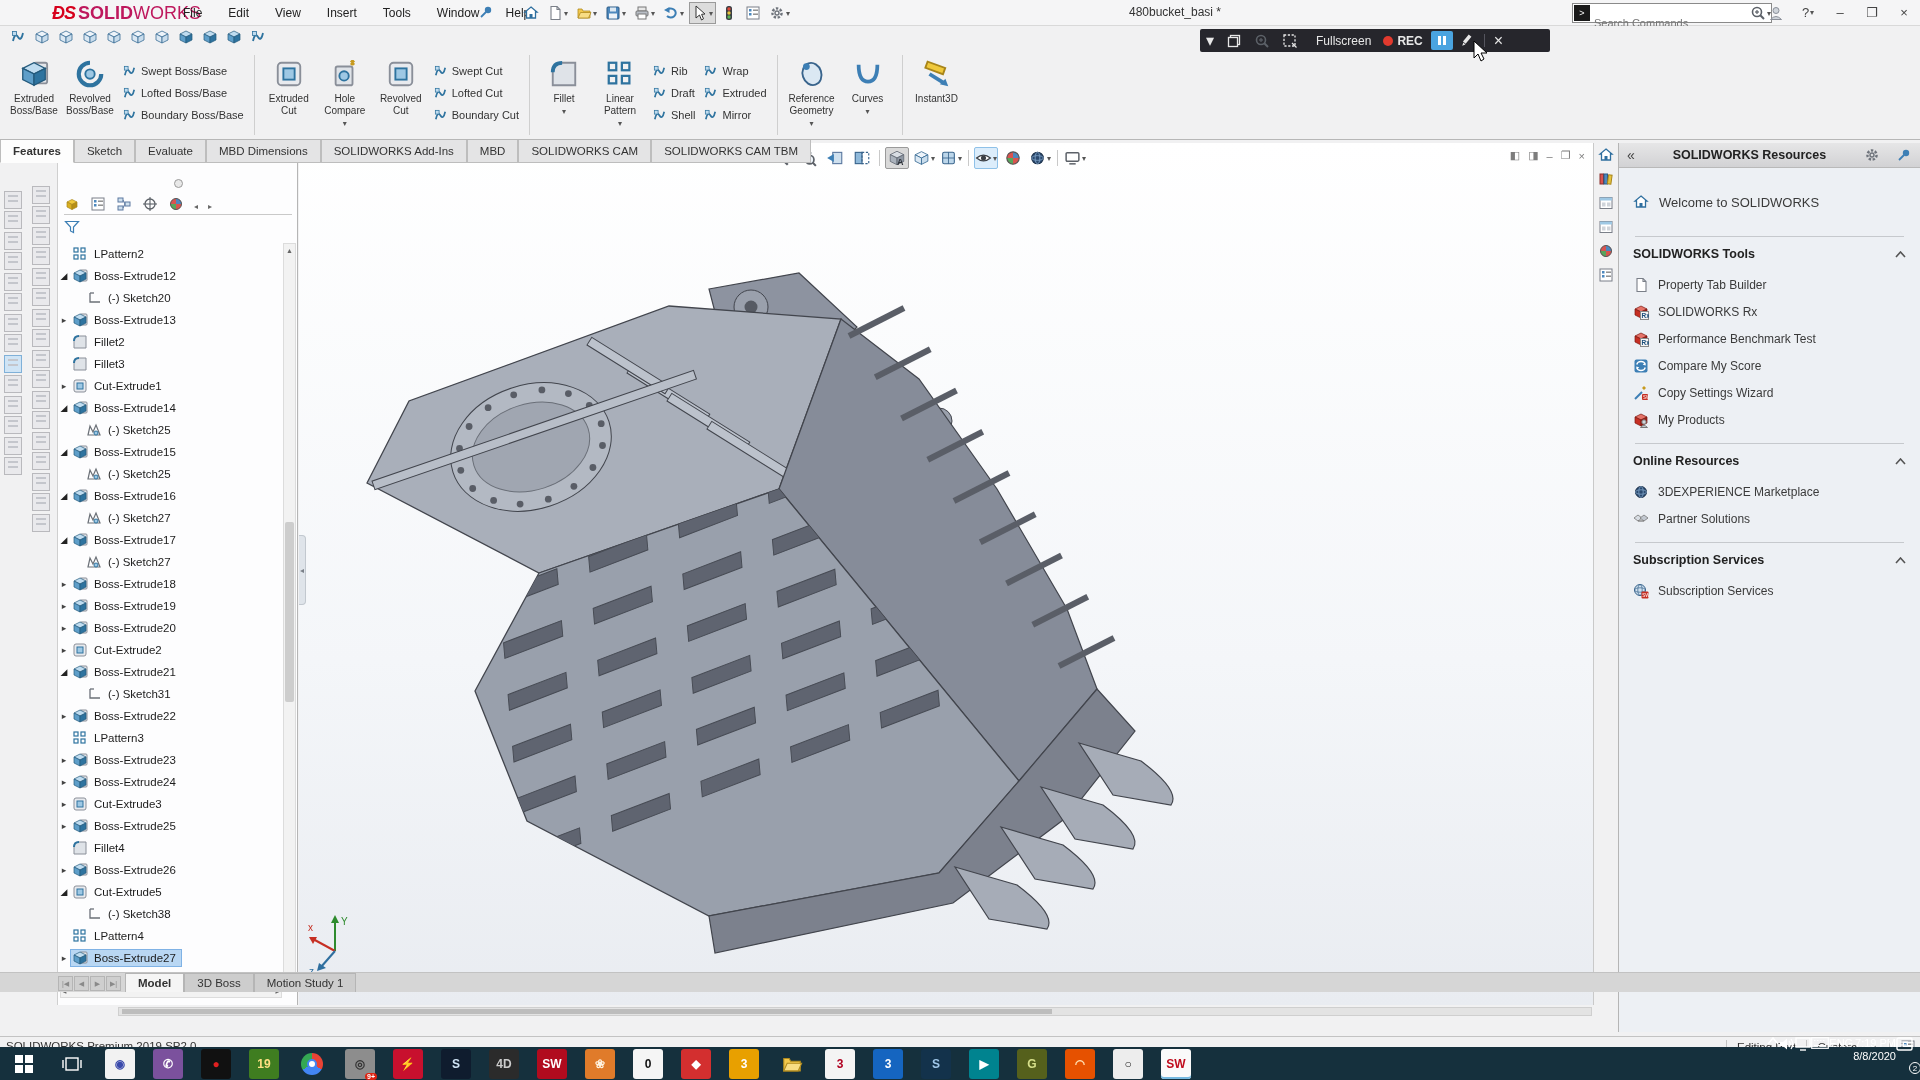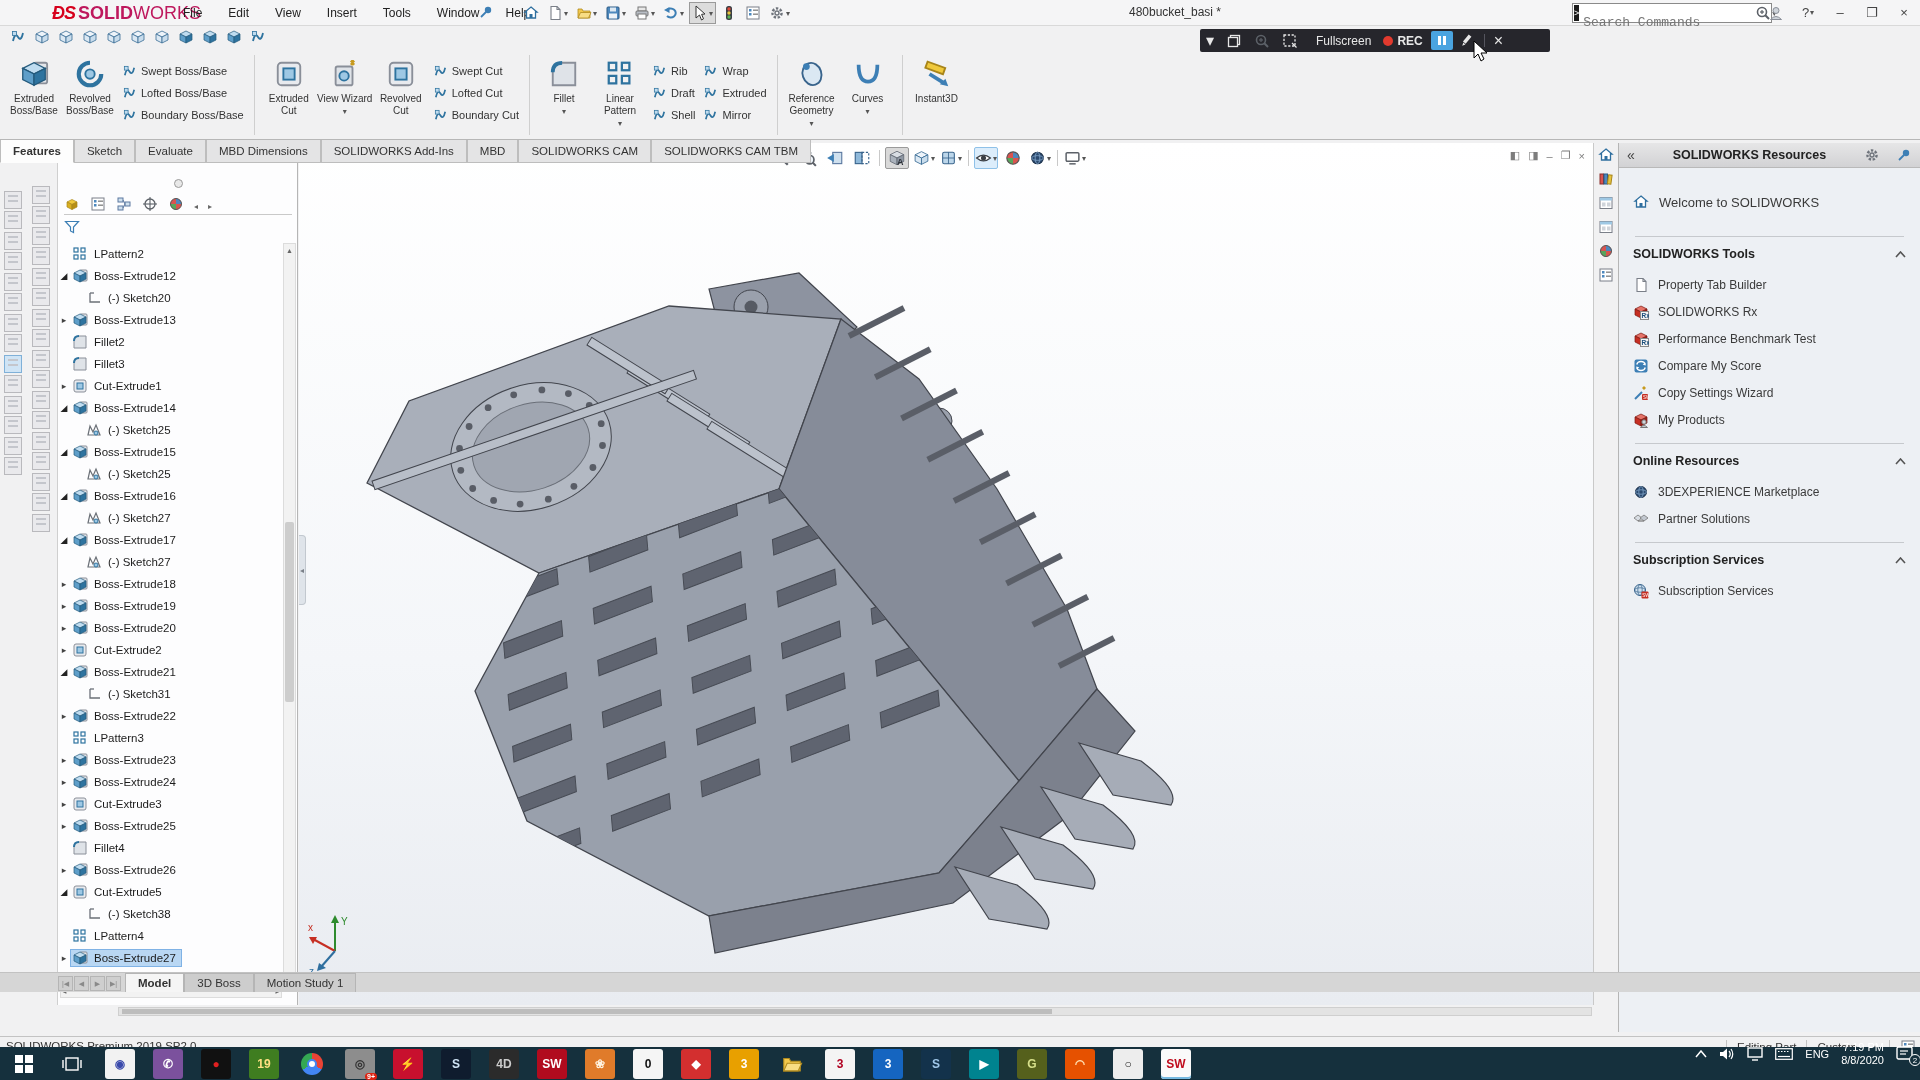--- a/index.html
+++ b/index.html
@@ -15,21 +15,21 @@
   #menubar { position:absolute; left:170px; top:0; height:25px; display:flex; align-items:center; }
   .menu-item { padding:0 13px; font-size:12px; color:#222; height:25px; display:flex; align-items:center; cursor:default; }
   #menu-pin { position:absolute; left:478px; top:4px; }
   #qat { position:absolute; left:520px; top:1px; height:24px; display:flex; align-items:center; gap:2px; }
   .qat-btn { height:22px; display:flex; align-items:center; padding:0 2px; border:1px solid transparent; }
   .qat-btn.pressed { background:#dcdcdc; border:1px solid #9a9a9a; }
   .qat-caret { font-size:8px; color:#555; margin-left:1px; }
   #doc-title { position:absolute; left:1000px; top:0; width:350px; height:25px; text-align:center; line-height:25px; font-size:12px; color:#333; }
   #search-box { position:absolute; left:1572px; top:3px; width:200px; height:20px; background:#fff; border:1px solid #8a8a8a; display:flex; align-items:center; }
   #search-sw { width:16px; height:16px; background:#1a1a1a; color:#fff; font-size:9px; display:flex; align-items:center; justify-content:center; margin-left:1px; }
-  #search-input { flex:1; border:none; outline:none; font-size:13px; color:#8b8b8b; padding:0 4px; background:transparent; font-family:Liberation Mono, monospace;margin-top:19px; }
+  #search-input { flex:1; border:none; outline:none; font-size:11px; color:#8b8b8b; padding:0 4px; background:transparent; font-family:Liberation Sans, sans-serif;margin-top:19px; }
   #win-ctrls { position:absolute; right:2px; top:0; height:25px; display:flex; align-items:center; gap:4px; }
   .wc { width:28px; height:22px; display:flex; align-items:center; justify-content:center; color:#444; font-size:13px; }
 
   
   #row2 { position:absolute; left:0; top:26px; width:1920px; height:26px; background:#f1f1f2; }
   #dock-top { position:absolute; left:8px; top:1px; display:flex; align-items:center; gap:4px; }
   .dk { width:20px; height:20px; display:flex; align-items:center; justify-content:center; }
   #recbar { position:absolute; left:1200px; top:3px; width:350px; height:23px; background:#26262c; border-radius:2px; display:flex; align-items:center; color:#e8e8e8; }
   #recbar .ritem { display:flex; align-items:center; justify-content:center; height:23px; padding:0 6px; }
   #rec-fullscreen { font-size:12px; padding:0 12px; }
@@ -119,21 +119,21 @@
   .st-sep { width:1px; height:14px; background:#c3c3c3; margin:0 10px; }
   #status-units { display:flex; align-items:center; gap:14px; }
   #status-units .up { font-size:8px; color:#555; }
 
   
   #taskbar { position:absolute; left:0; top:1057px; width:1920px; height:23px; }
   #taskbar-inner { position:absolute; left:0; top:-10px; width:1920px; height:33px; background:#15303d; display:flex; align-items:center; }
   .tb-icon { width:30px; height:30px; margin:0 9px; border-radius:3px; display:flex; align-items:center; justify-content:center; font-size:12px; font-weight:bold; color:#fff; position:relative; }
   .tb-icon.active { background:rgba(255,255,255,.22); box-shadow:inset 0 -2px 0 #76b9e0; }
   .tb-badge { position:absolute; right:-2px; bottom:-1px; background:#d21; color:#fff; font-size:7px; border-radius:5px; padding:0 2px; font-weight:bold; }
-  #tray { position:absolute; right:6px; top:-10px; height:33px; display:flex; align-items:center; gap:12px; color:#fff; }
+  #tray { position:absolute; right:6px; top:-10px; height:33px; display:flex; color:#fff; }
   #tray .txt { font-size:11px; }
   #tray-clock { text-align:right; font-size:11px; line-height:13px; }
   #tray-badge { position:relative; }
   #tray-badge .cnt { position:absolute; right:-7px; bottom:-4px; border:1px solid #fff; color:#fff; font-size:8px; border-radius:50%; width:12px; height:12px; text-align:center; line-height:11px; background:#15303d; }
 
   svg { display:block; }
 </style>
 </head>
 <body>
 
@@ -450,21 +450,21 @@
           <div class="rlb">Extruded Cut</div>
         </div>
         <div class="rbig">
           <div class="ric">
             <svg width="30" height="30" viewBox="0 0 16 16">
               <rect x="3" y="4" width="9" height="10" rx="1" fill="#dfe3e8" stroke="#8a8f99"></rect>
               <circle cx="7.5" cy="9" r="2.5" fill="#9ec8e4" stroke="#2e739f"></circle>
               <path d="M11,1 L13,3 M13,1 L11,3 M12,0.5 L12,3.5" stroke="#c79a1e" stroke-width="1"></path>
             </svg>
           </div>
-          <div class="rlb">View Wizard</div>
+          <div class="rlb">Hole Compare</div>
           <div class="rcaret">▾</div>
         </div>
         <div class="rbig">
           <div class="ric">
             <svg width="30" height="30" viewBox="0 0 16 16">
               <rect x="2" y="2" width="12" height="12" rx="2" fill="#e8eaee" stroke="#8a8f99"></rect>
               <rect x="5" y="5" width="6" height="6" fill="#9ec8e4" stroke="#2e739f"></rect>
             </svg>
           </div>
           <div class="rlb">Revolved Cut</div>

